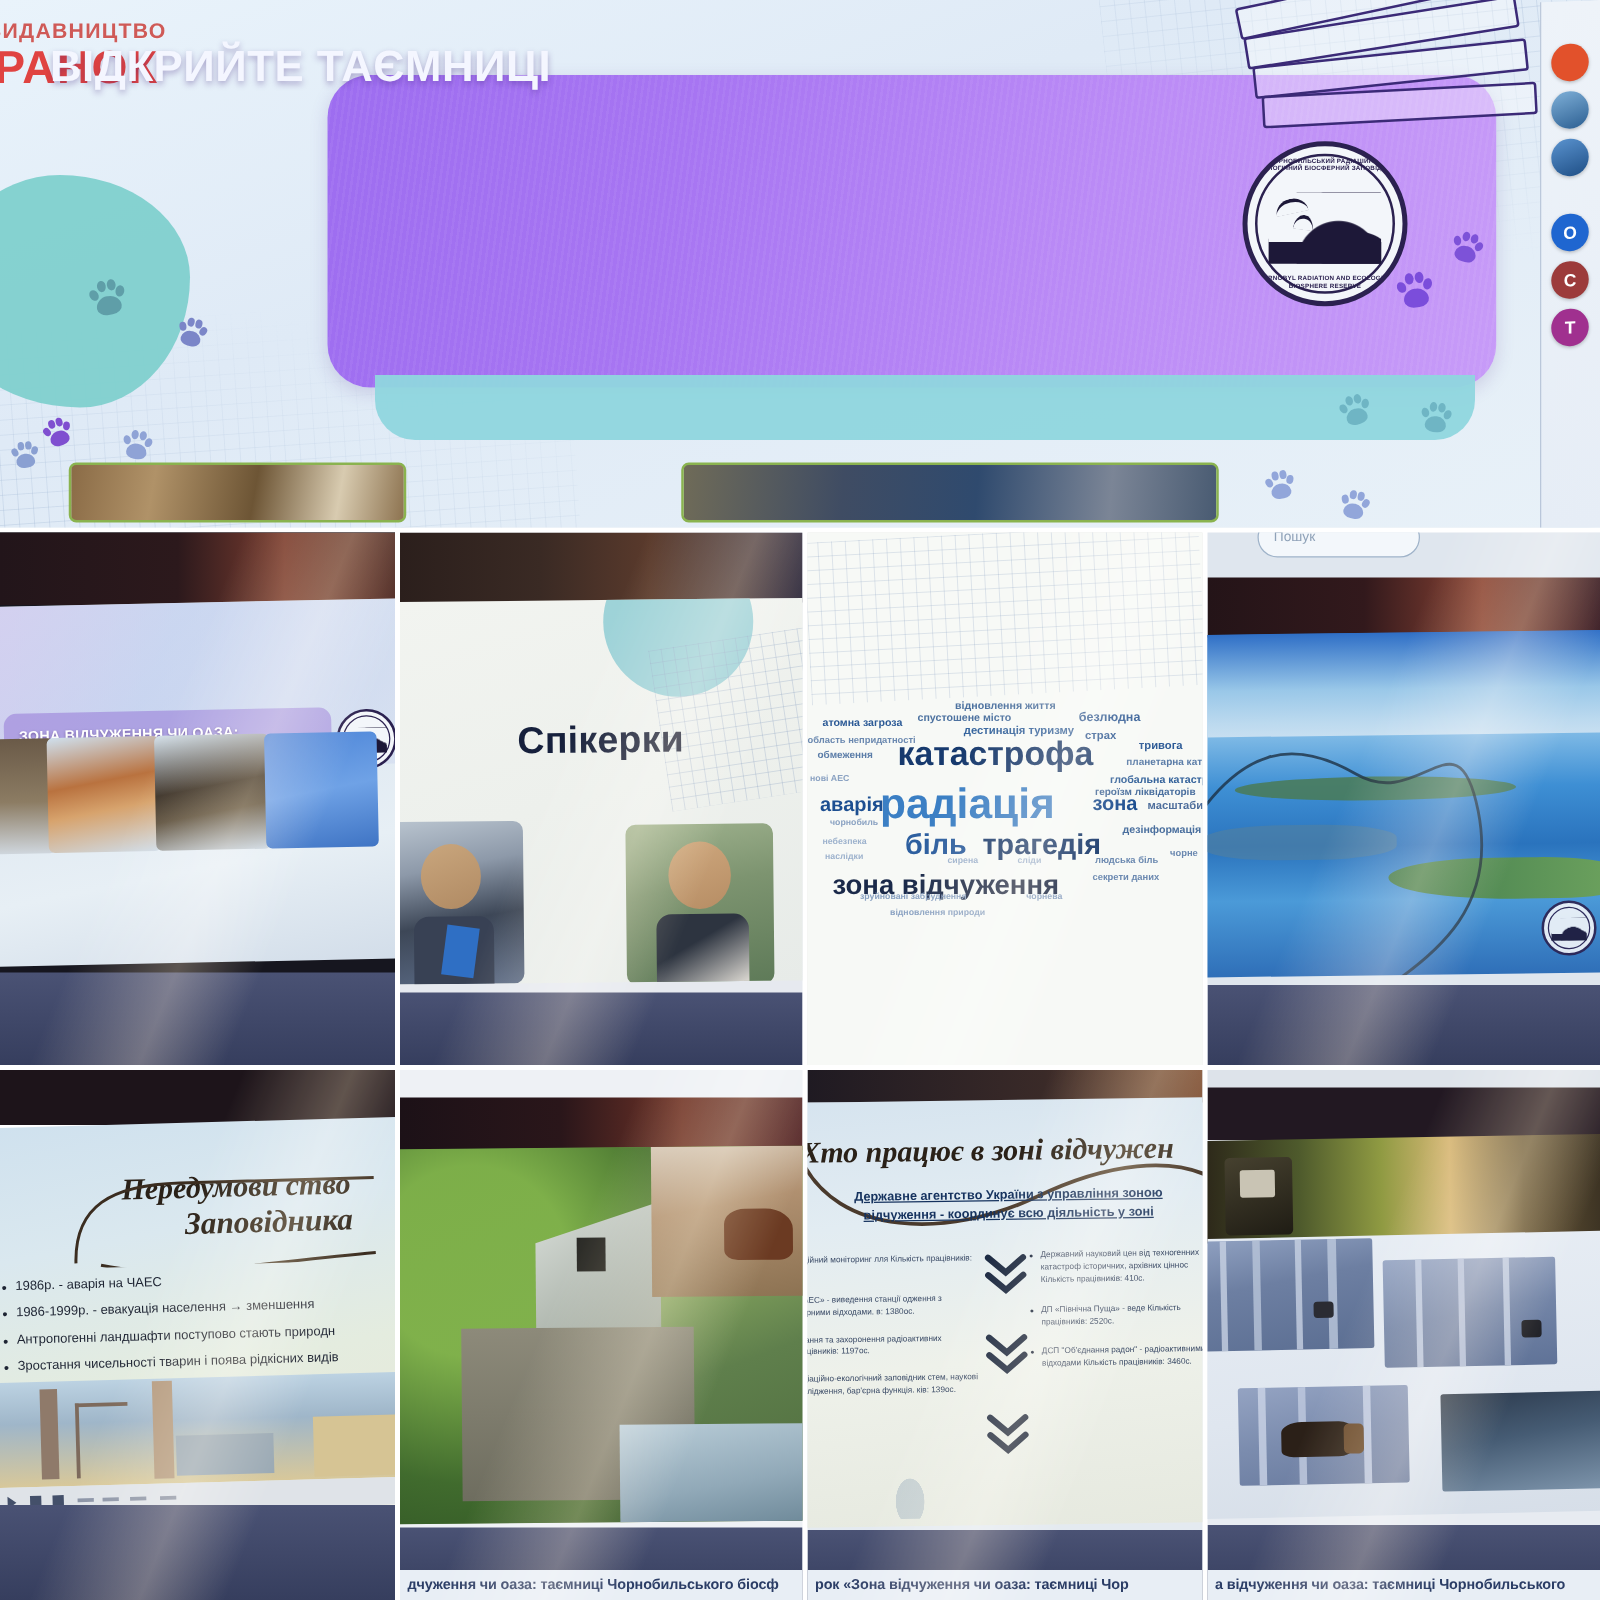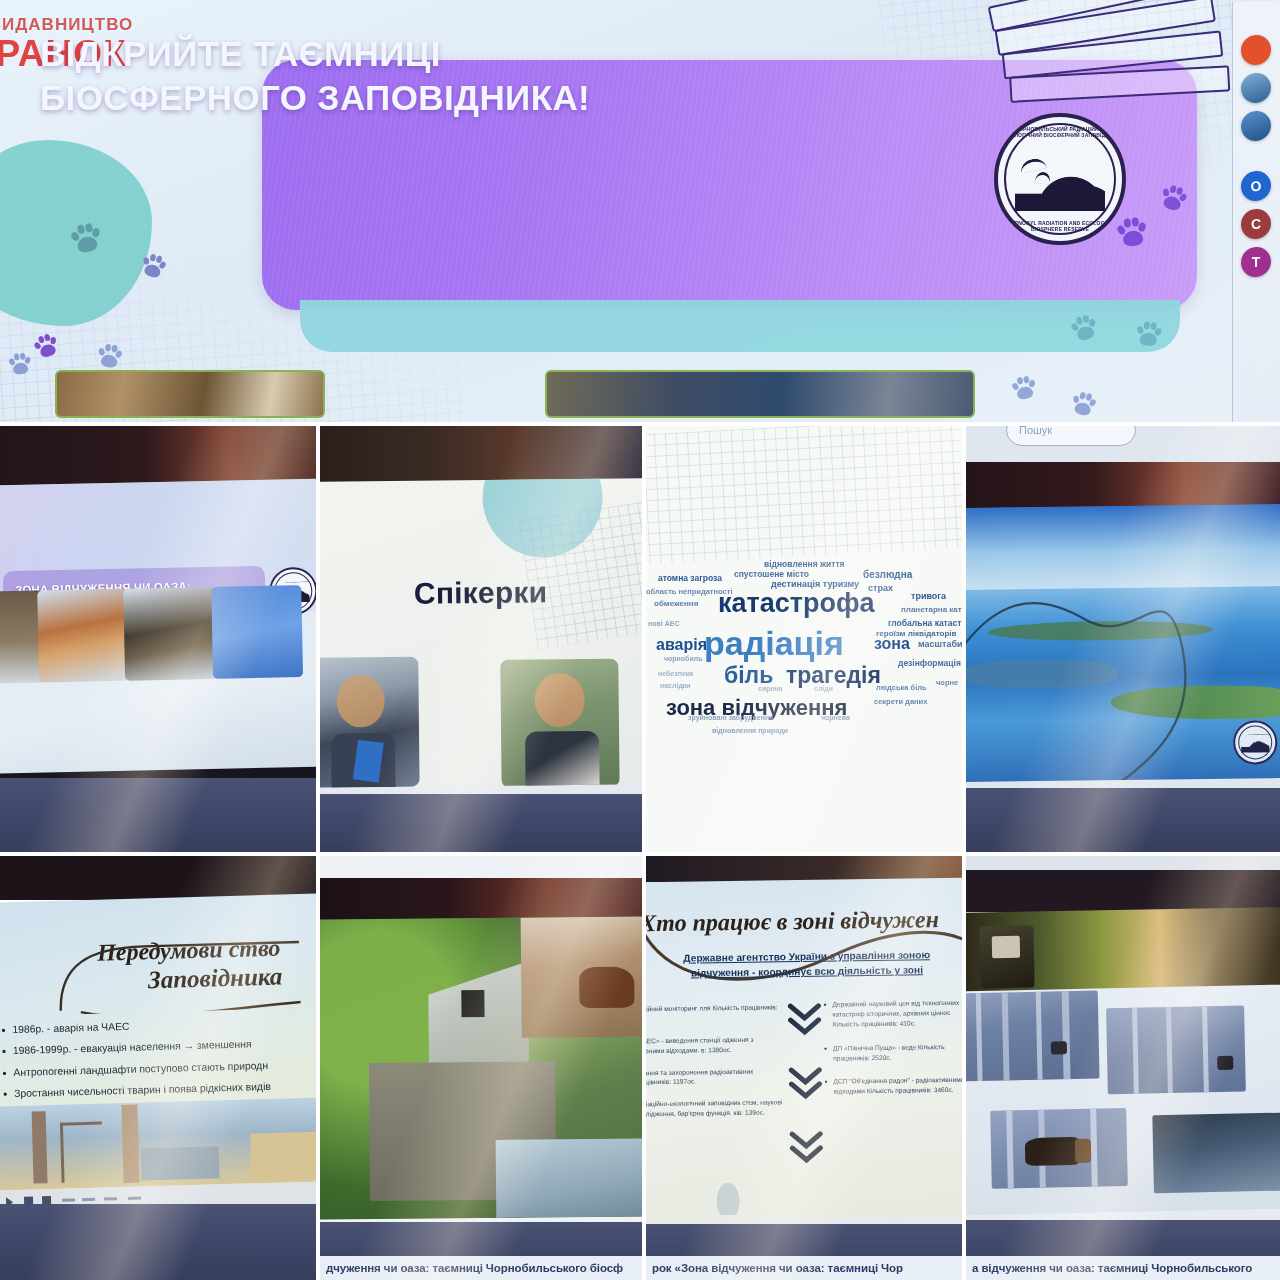--- a/index.html
+++ b/index.html
@@ -291,21 +291,20 @@
     <div class="publisher-logo">
       <div class="pl-top">ВИДАВНИЦТВО</div>
       <div class="pl-main">РАНОК</div>
     </div>
 
     <div class="title-card"></div>
     <div class="teal-bar"></div>
 
     <div class="banner-title">
       <div>ВІДКРИЙТЕ ТАЄМНИЦІ</div>
-      <div>БІОСФЕРНОГО ЗАПОВІДНИКА!</div>
     </div>
 
     <div class="paw" style="left:1118px; top:216px; color:#7b4ddb; transform:rotate(-8deg);">
         <i></i>
         <i></i>
         <i></i>
         <i></i>
         <span class="pad"></span>
       </div>
     <div class="paw" style="left:1160px; top:182px; color:#7d52d8; transform:rotate(16deg) scale(.85);">

